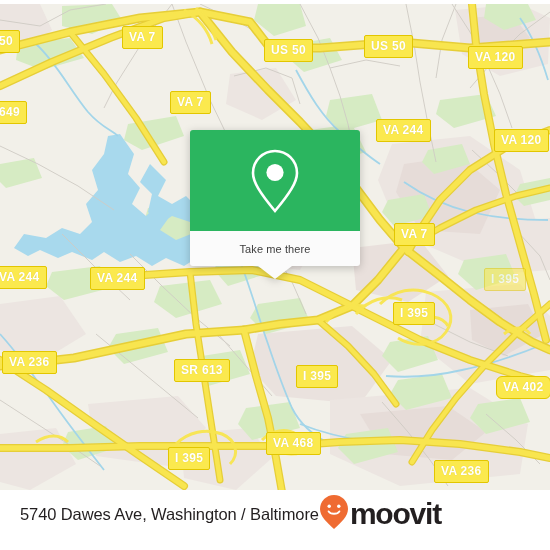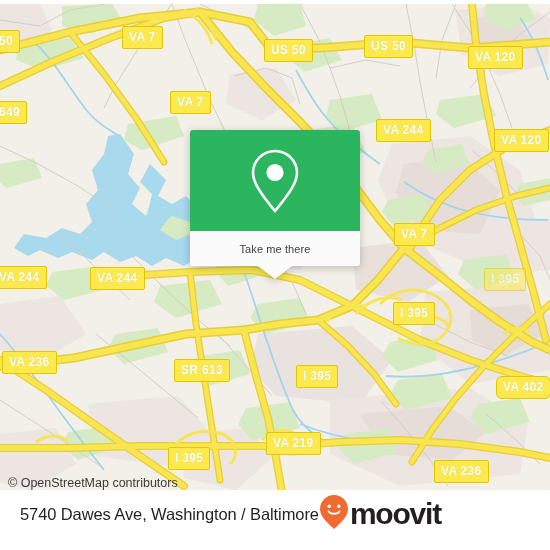--- a/index.html
+++ b/index.html
@@ -316,25 +316,24 @@
         <div class="shield" style="left: 394px; top: 219px;">VA 7</div>
         <div class="shield faded" style="left: 484px; top: 264px;">I 395</div>
         <div class="shield" style="left: -8px; top: 262px;">VA 244</div>
         <div class="shield" style="left: 90px; top: 263px;">VA 244</div>
         <div class="shield" style="left: 393px; top: 298px;">I 395</div>
         <div class="shield" style="left: 2px; top: 347px;">VA 236</div>
         <div class="shield" style="left: 174px; top: 355px;">SR 613</div>
         <div class="shield" style="left: 296px; top: 361px;">I 395</div>
         <div class="shield" style="left: 496px; top: 372px; border-radius: 6px;">VA 402</div>
         <div class="shield" style="left: 168px; top: 443px;">I 395</div>
-        <div class="shield" style="left: 266px; top: 428px;">VA 219</div>
+        <div class="shield" style="left: 266px; top: 428px;">VA 468</div>
         <div class="shield" style="left: 434px; top: 456px;">VA 236</div>
       </div>
 
-    <div id="attribution">© OpenStreetMap contributors</div>
 
     <div id="popup">
       <div id="popup-green">
         <span id="pin-icon">
           <svg width="54" height="66" viewBox="0 0 54 66">
             <path d="M27 3 C14.8 3 5 12.8 5 25 C5 34 12 45 27 63 C42 45 49 34 49 25 C49 12.8 39.2 3 27 3 Z" fill="none" stroke="#ffffff" stroke-width="2.6"></path>
             <circle cx="27" cy="24.5" r="8.6" fill="#ffffff"></circle>
           </svg>
         </span>
       </div>

